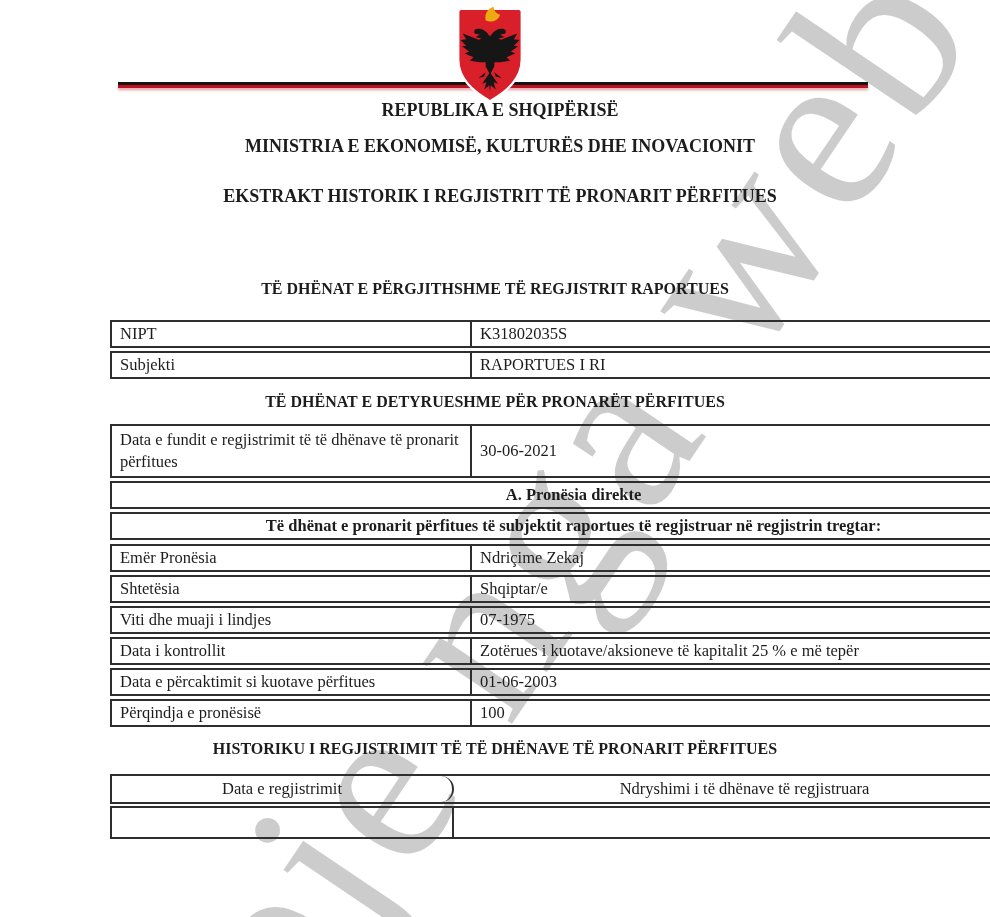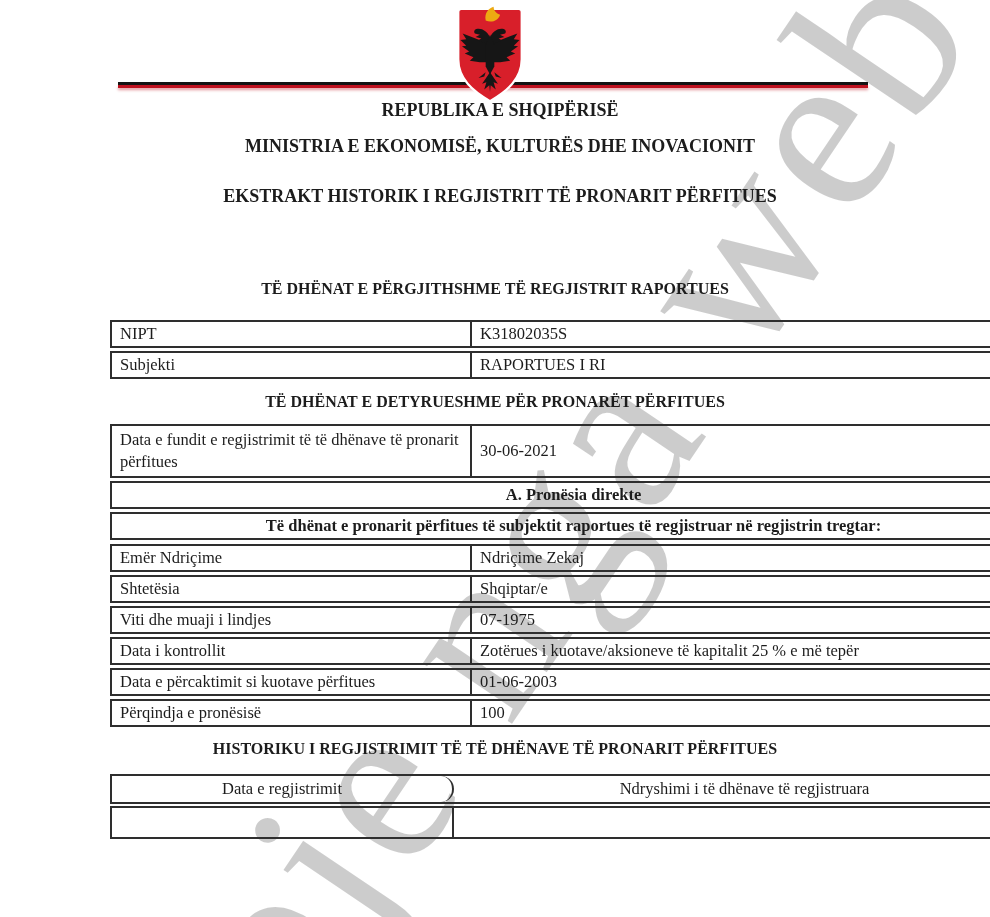--- a/index.html
+++ b/index.html
@@ -107,21 +107,21 @@
       <div class="cell label-cell">Data e fundit e regjistrimit të të dhënave të pronarit përfitues</div>
       <div class="cell value-cell">30-06-2021</div>
     </div>
     <div class="rowbox">
       <div class="cell full-center">A. Pronësia direkte</div>
     </div>
     <div class="rowbox caption-row">
       <div class="cell full-center">Të dhënat e pronarit përfitues të subjektit raportues të regjistruar në regjistrin tregtar:</div>
     </div>
     <div class="rowbox">
-      <div class="cell label-cell">Emër Ndriçime</div>
+      <div class="cell label-cell">Emër Pronësia</div>
       <div class="cell value-cell">Ndriçime Zekaj</div>
     </div>
     <div class="rowbox">
       <div class="cell label-cell">Shtetësia</div>
       <div class="cell value-cell">Shqiptar/e</div>
     </div>
     <div class="rowbox">
       <div class="cell label-cell">Viti dhe muaji i lindjes</div>
       <div class="cell value-cell">07-1975</div>
     </div>

